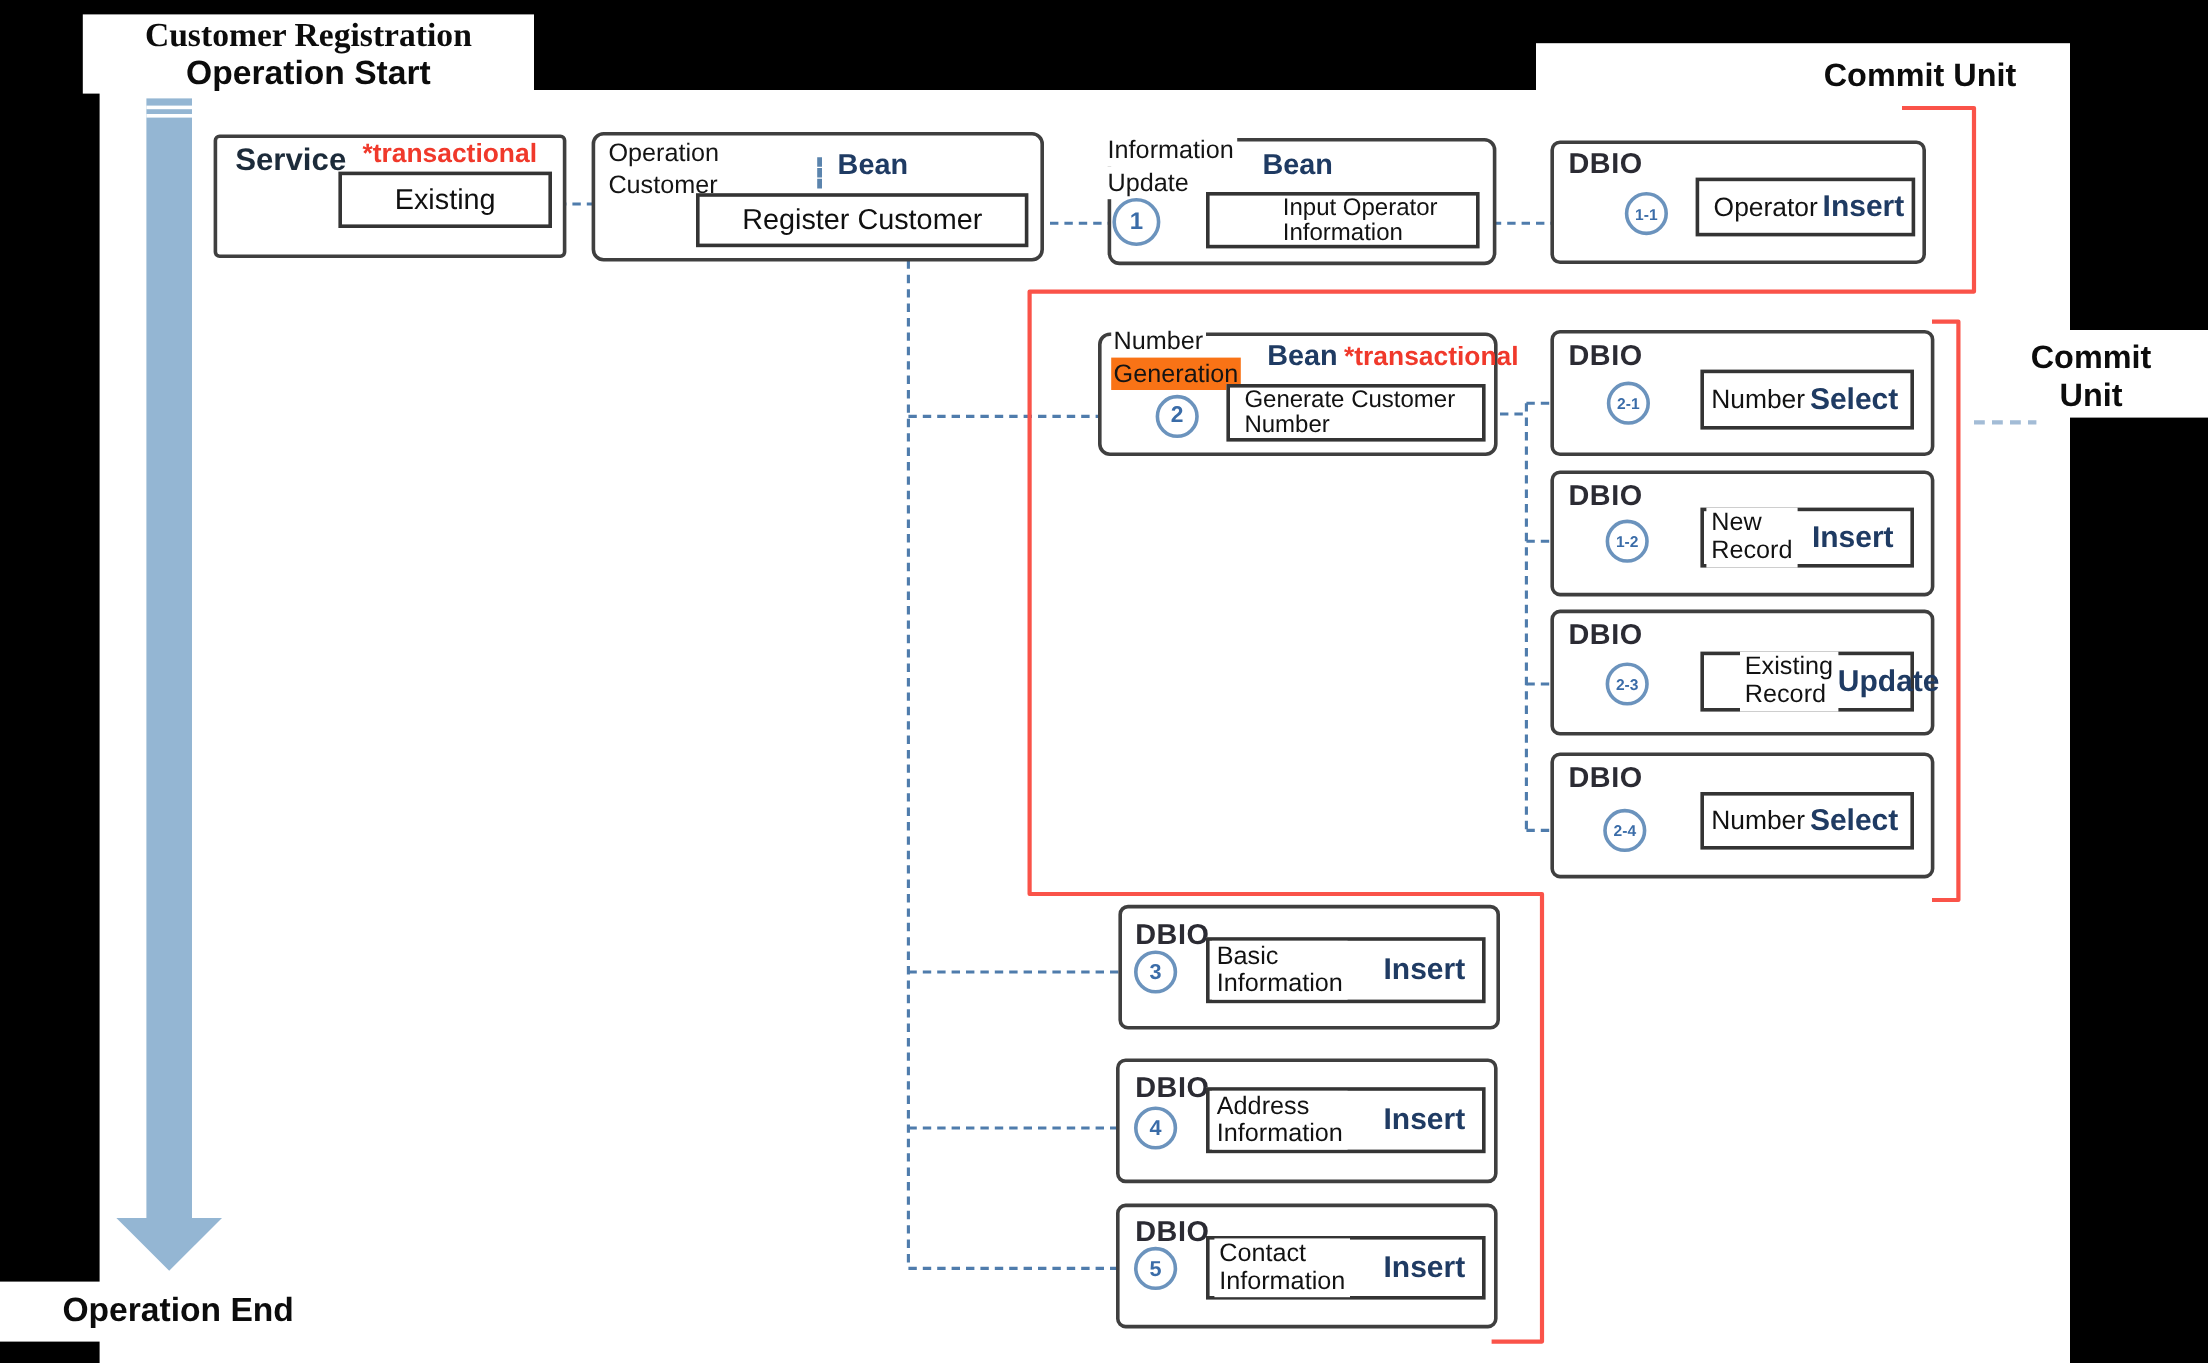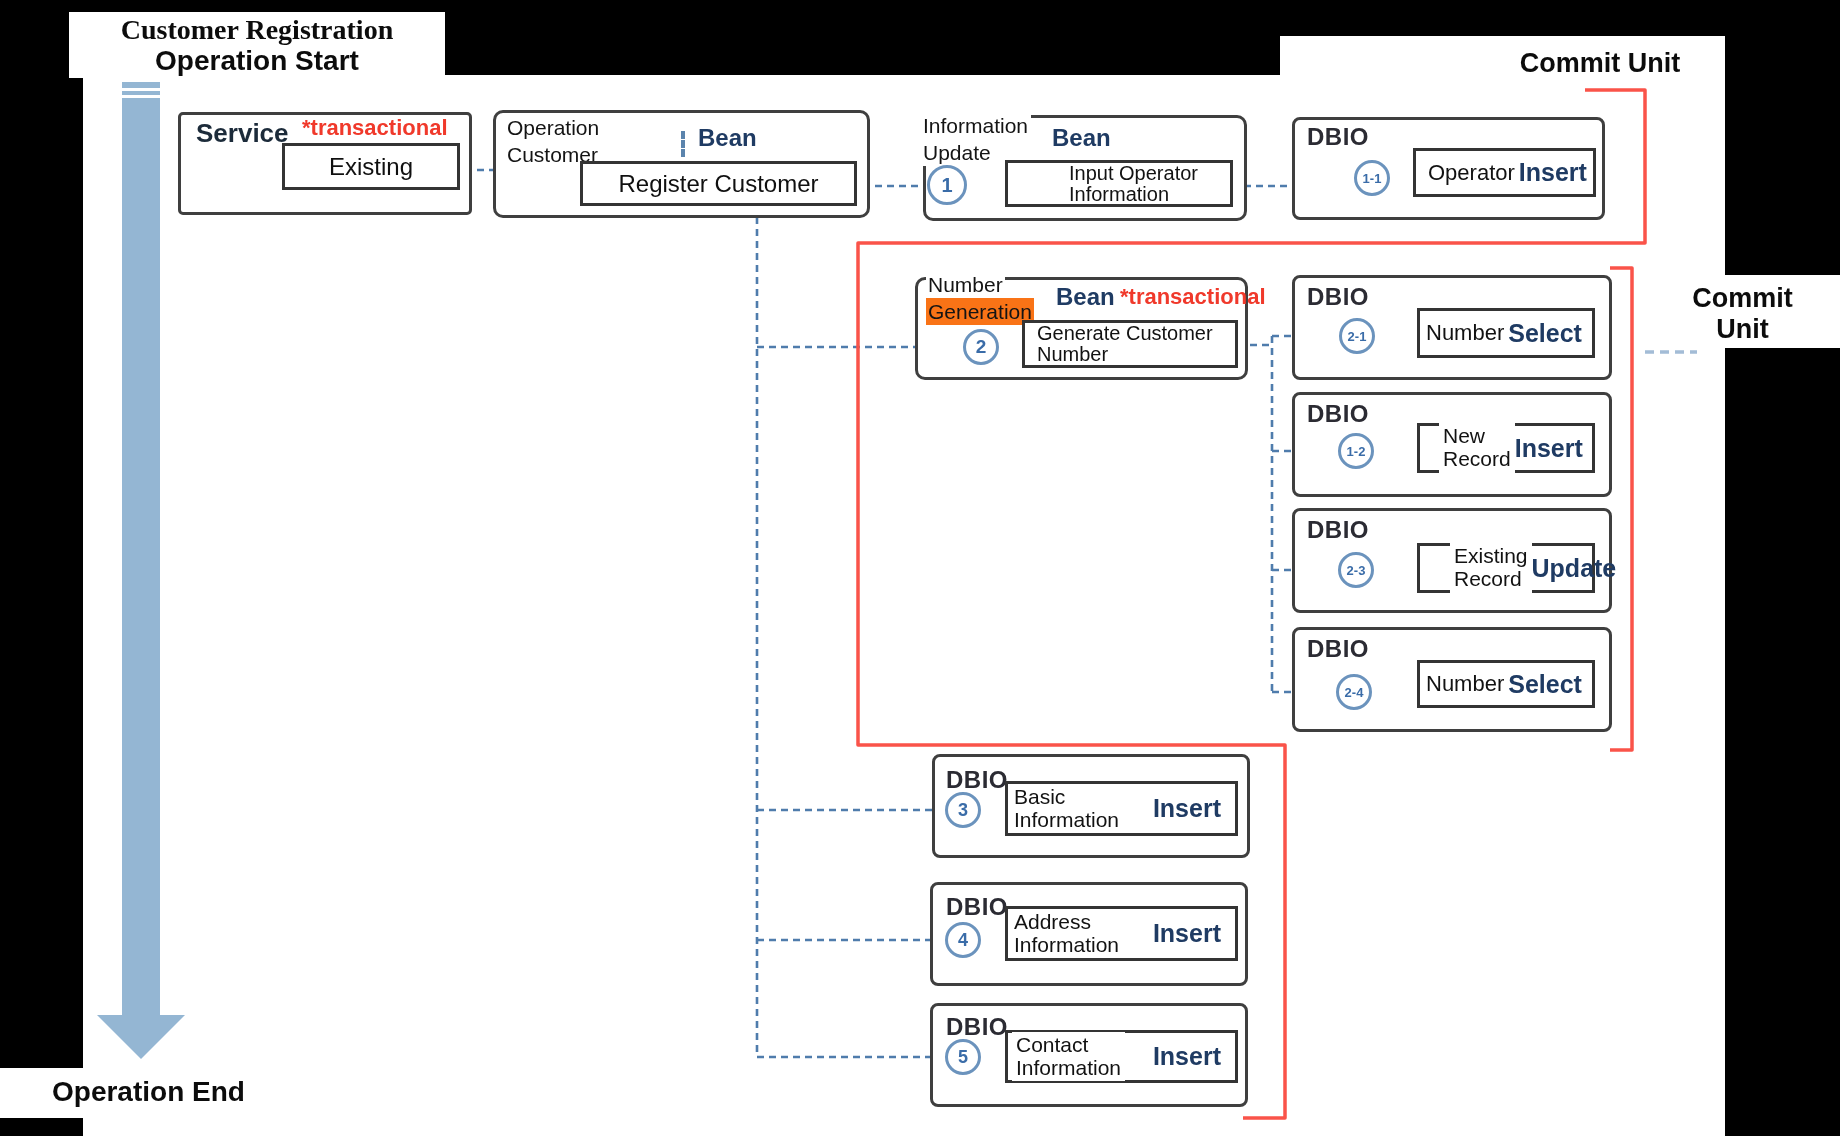--- a/index.html
+++ b/index.html
@@ -155,21 +155,21 @@
   <div class="circ" style="left:1339px;top:318px;width:36px;height:36px;font-size:13px;">2-1</div>
   <div class="ibox node" style="left:1417px;top:308px;width:178px;height:50px;">
     <span class="entity" style="margin-left:2px;">Number</span>
     <span class="action">Select</span>
   </div>
 
   <div class="obox r8 node" style="left:1292px;top:392px;width:320px;height:105px;"></div>
   <div class="dbioT node" style="left:1307px;top:400px;">DBIO</div>
   <div class="circ" style="left:1338px;top:433px;width:36px;height:36px;font-size:13px;">1-2</div>
   <div class="ibox node" style="left:1417px;top:423px;width:178px;height:50px;">
-    <span class="entity" style="margin-left:19px;font-size:21px;">
+    <span class="entity" style="margin-left:2px;font-size:21px;">
       <span style="display:block;">New</span>
       <span style="display:block;">Record</span>
     </span>
     <span class="action">Insert</span>
   </div>
 
   <div class="obox r8 node" style="left:1292px;top:508px;width:320px;height:105px;"></div>
   <div class="dbioT node" style="left:1307px;top:516px;">DBIO</div>
   <div class="circ" style="left:1338px;top:552px;width:36px;height:36px;font-size:13px;">2-3</div>
   <div class="ibox node" style="left:1417px;top:543px;width:178px;height:50px;padding-left:28px;">

